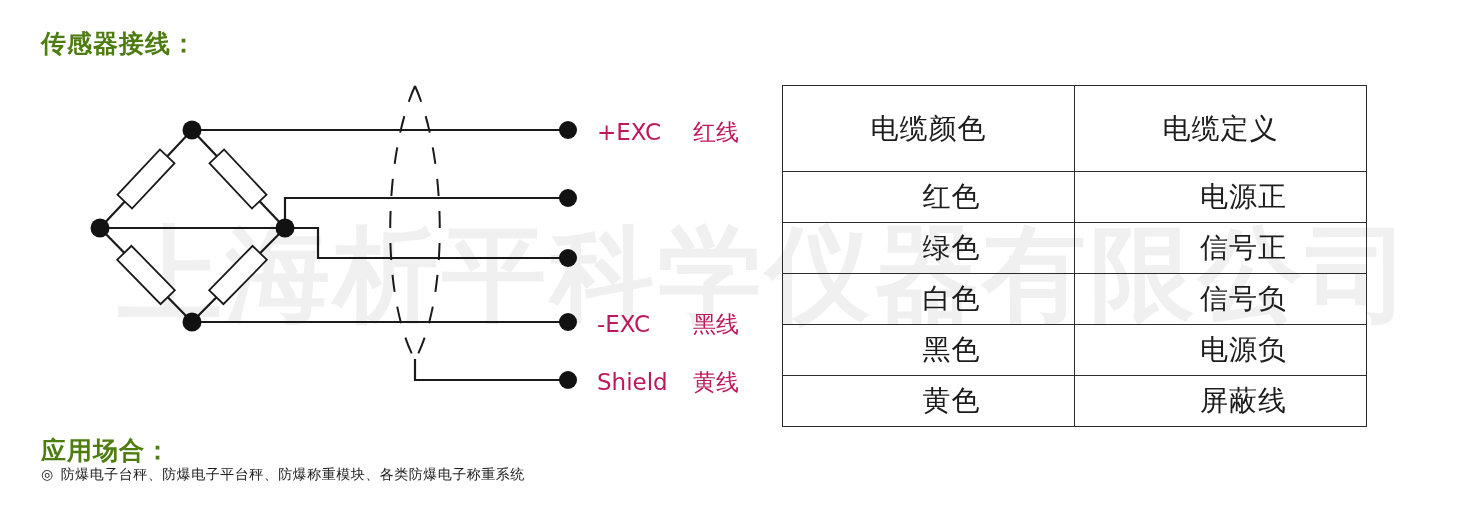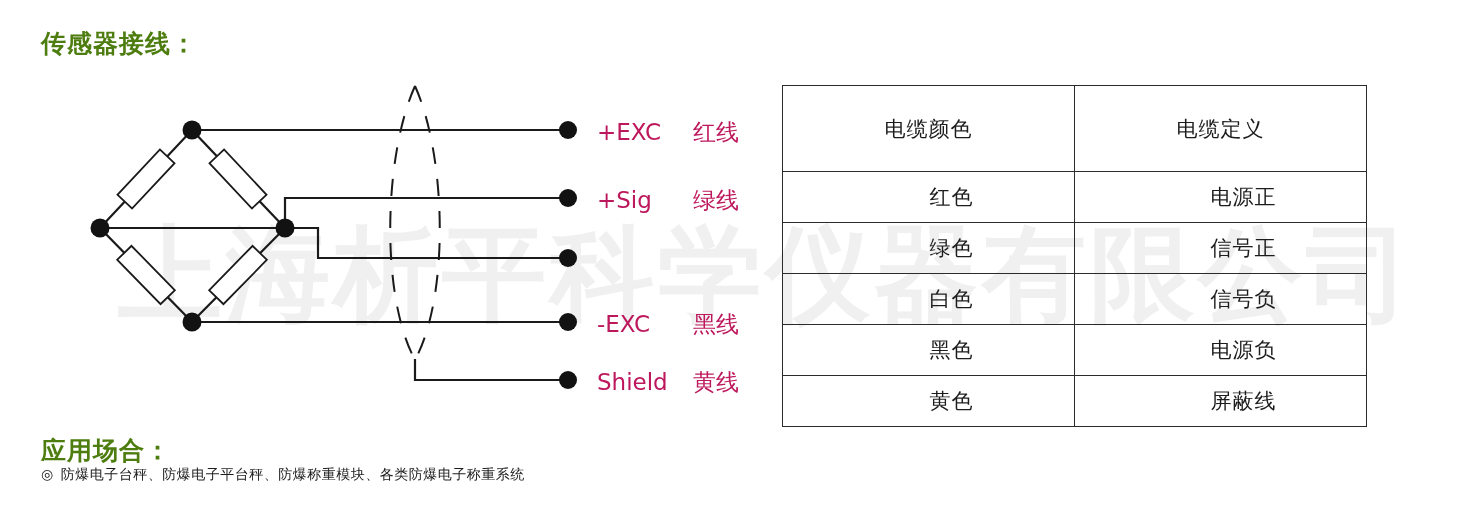--- a/index.html
+++ b/index.html
@@ -104,21 +104,21 @@
     height: 325px;
     border-collapse: collapse;
     table-layout: fixed;
     z-index: 8;
     background: transparent;
   }
   #cable-table td, #cable-table th {
     border: 1px solid #2b2b2b;
     text-align: center;
     vertical-align: middle;
-    font-size: 21px;
+    font-size: 28px;
     font-weight: 400;
     color: #1c1c1c;
     letter-spacing: 1px;
     background: transparent;
   }
   #cable-table thead th { height: 83px; }
   #cable-table tbody td { height: 48px; padding-left: 47px; }
 </style>
 </head>
 <body>
@@ -179,23 +179,20 @@
       <circle cx="568" cy="198" r="9"></circle>
       <circle cx="568" cy="262" r="9"></circle>
       <circle cx="568" cy="320" r="9"></circle>
     </g>
   </svg>
 
   <div class="wire-label" style="left:597px; top:117px;">
     <span class="sig">+EXC</span><span class="col">红线</span>
   </div>
 
-  <div class="wire-label" style="left:597px; top:185px;">
-    <span class="sig">+Sig</span><span class="col">绿线</span>
-  </div>
 
 
   <div class="wire-label" style="left:597px; top:309px;">
     <span class="sig">-EXC</span><span class="col">黑线</span>
   </div>
 
   <div class="wire-label" style="left:597px; top:367px;">
     <span class="sig">Shield</span><span class="col">黄线</span>
   </div>
 

